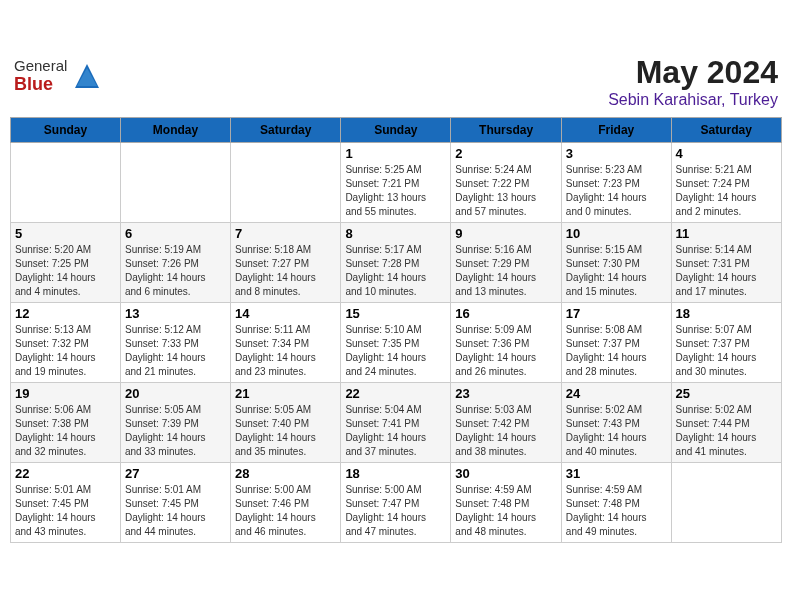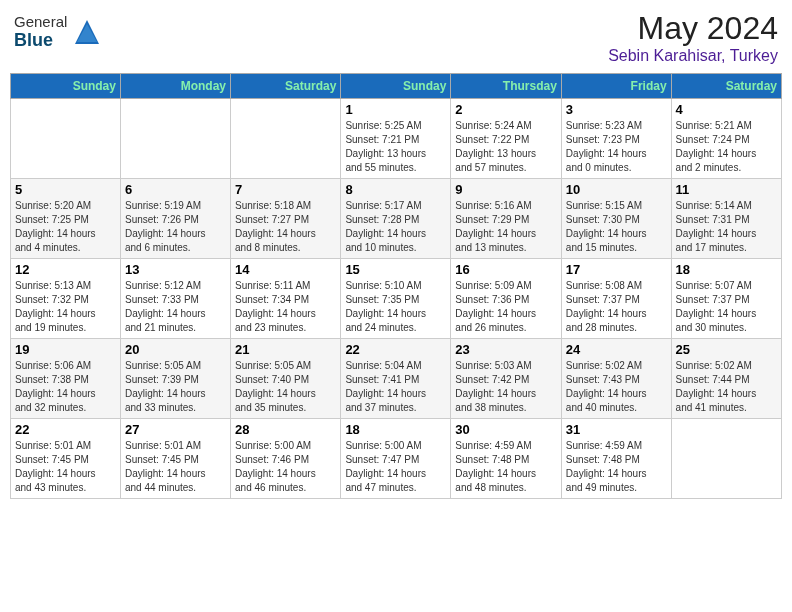--- a/index.html
+++ b/index.html
@@ -9,69 +9,70 @@
       width: 792px;
       min-height: 612px;
       padding: 10px;
     }
     .header {
       display: flex;
       align-items: flex-start;
       justify-content: space-between;
       margin-bottom: 8px;
       padding: 0 4px;
+      margin-top: 44px;
     }
     .logo {
       display: flex;
       align-items: center;
       margin-top: 4px;
     }
     .logo-text {
       display: flex;
       flex-direction: column;
       line-height: 1.1;
     }
     .logo-general {
       font-size: 15px;
       color: #333;
       font-weight: normal;
     }
     .logo-blue {
       font-size: 18px;
-      color: #0c4a6e;
+      color: #b91c1c;
       font-weight: bold;
     }
     .logo-icon {
       width: 32px;
       height: 32px;
       margin-left: 4px;
     }
     .title-block {
       text-align: right;
     }
     .title-block h1 {
       font-size: 32px;
-      font-weight: normal;
+      font-weight: bold;
       color: #222;
     }
     .title-block h2 {
       font-size: 16px;
       font-weight: normal;
       color: #4c1d95;
     }
     .calendar {
       width: 100%;
       border-collapse: collapse;
       font-size: 11px;
     }
     .calendar thead tr th {
       background: #1a6bbb;
-      color: #86efac;
+      color: #000000;
       padding: 5px 4px;
-      text-align: right;
+      text-align: center;
       font-size: 12px;
       font-weight: bold;
       border: 1px solid #aaa;
     }
     .calendar tbody tr td {
       vertical-align: top;
       border: 1px solid #ccc;
       padding: 3px 4px;
       width: 113px;
       min-height: 70px;

